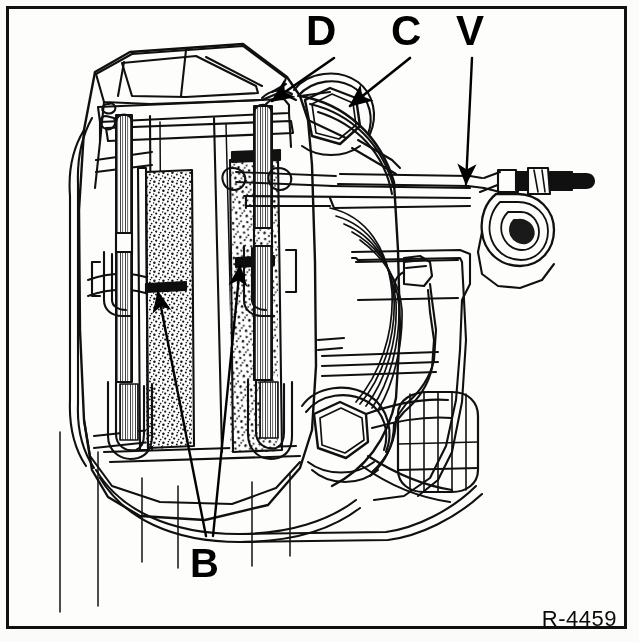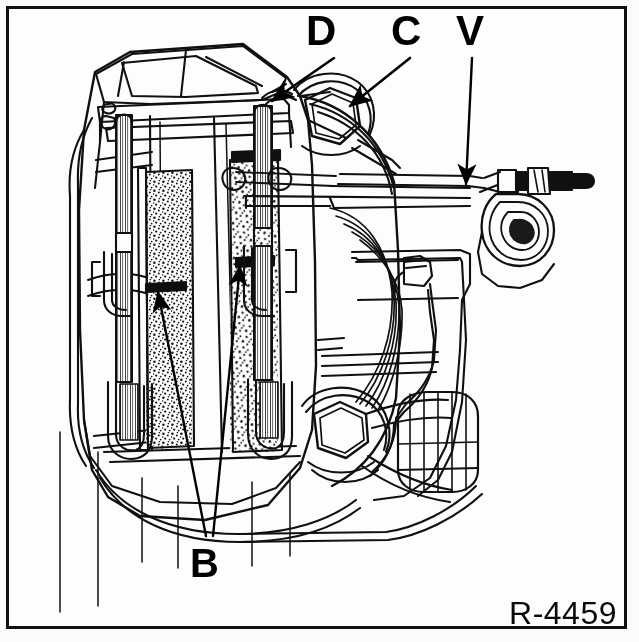--- a/index.html
+++ b/index.html
@@ -44,21 +44,21 @@
   }
   #label-D { left: 306px; top: 10px; font-size: 42px; }
   #label-C { left: 391px; top: 10px; font-size: 42px; }
   #label-V { left: 456px; top: 10px; font-size: 42px; }
   #label-B { left: 190px; top: 543px; font-size: 40px; }
   #figure-ref {
     position: absolute;
     right: 22px;
     bottom: 10px;
     font-family: "Liberation Sans", sans-serif;
-    font-size: 32px;
+    font-size: 22px;
     font-weight: normal;
     letter-spacing: 0.5px;
     color: #0a0a0a;
   }
 </style>
 </head>
 <body>
 
 <div id="page">
 

